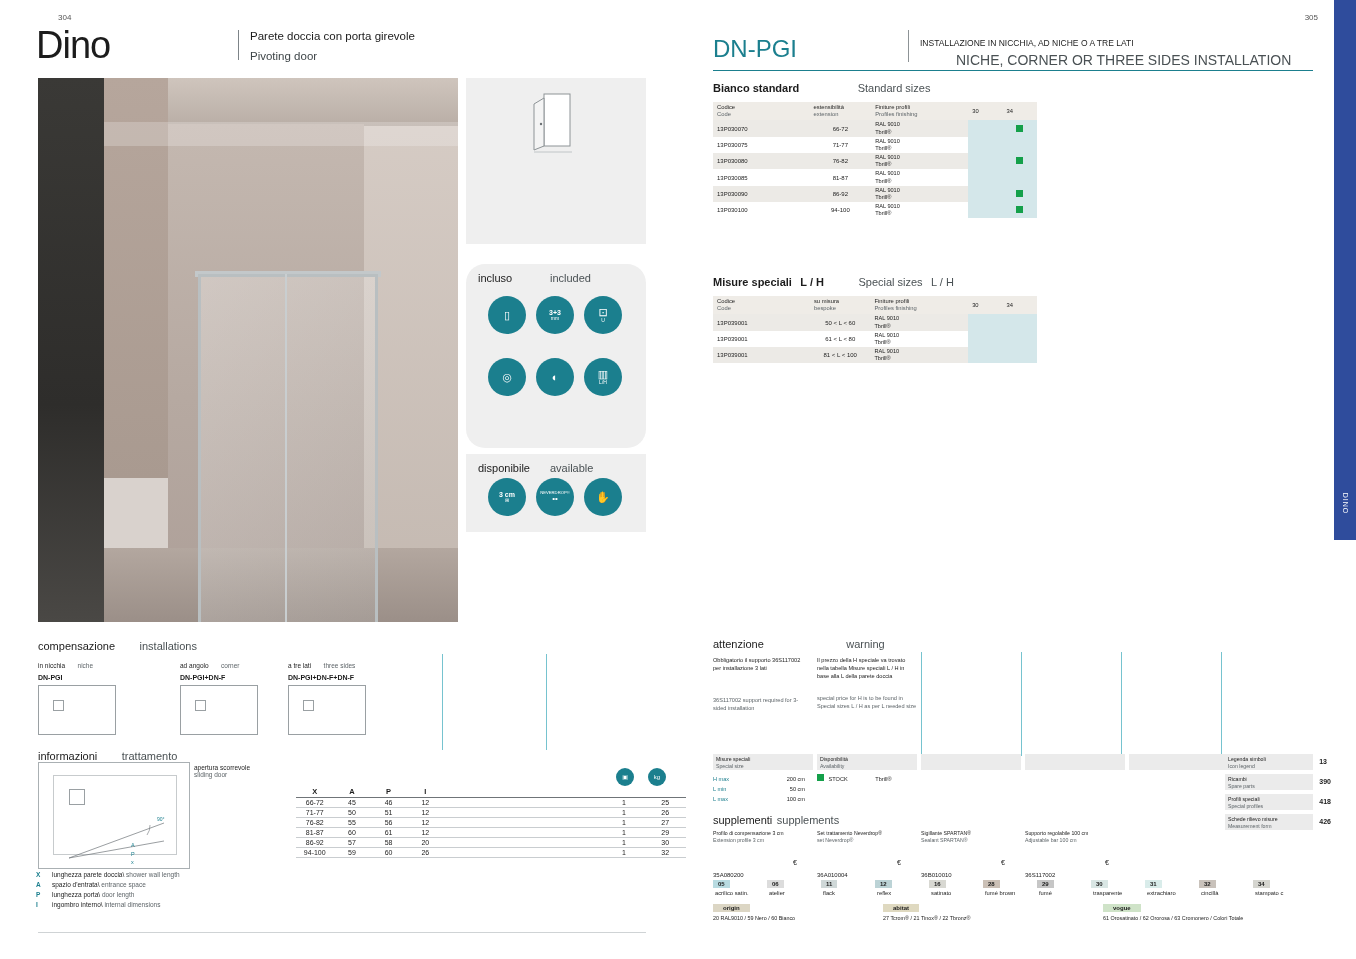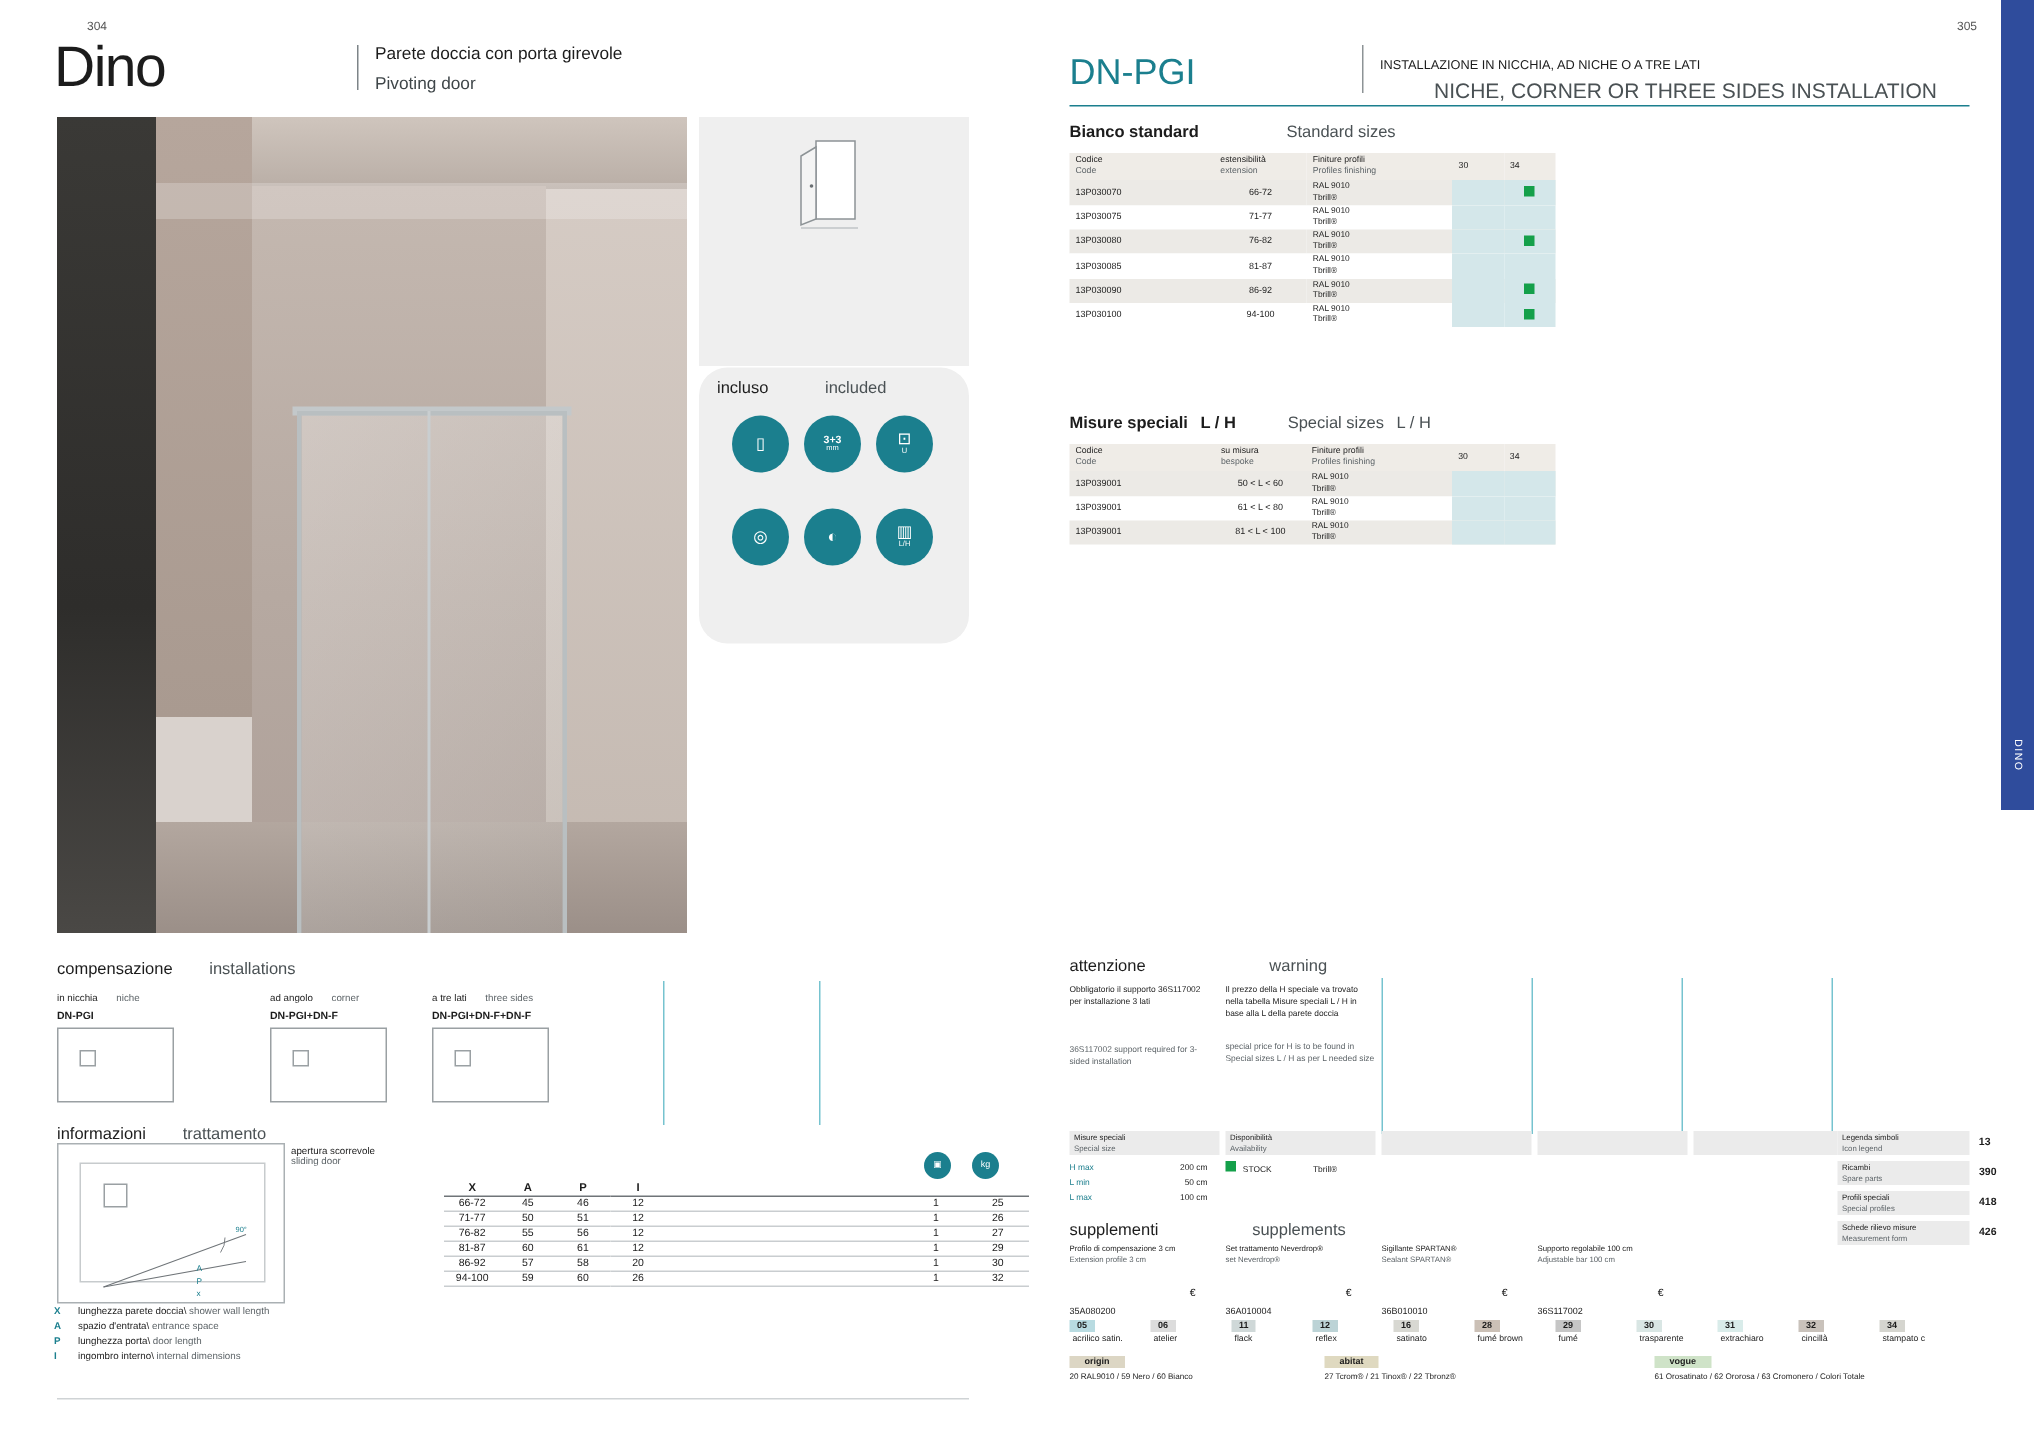--- a/index.html
+++ b/index.html
@@ -44,21 +44,21 @@
   
   #icon-col{position:absolute;left:466px;top:78px;width:180px;}
   .icon-block{background:#efefef;width:180px;box-sizing:border-box;}
   #blk-1{height:166px;position:relative;}
   #door-sym{position:absolute;left:64px;top:14px;width:52px;height:62px;}
   .badge-row{position:absolute;display:flex;gap:10px;}
   .badge{width:38px;height:38px;border-radius:50%;background:#1b7f8e;color:#fff;display:flex;flex-direction:column;align-items:center;justify-content:center;font-size:6px;line-height:1.05;text-align:center;}
   .badge b{font-size:9px;font-weight:700;}
   .badge .glyph{font-size:11px;line-height:1;}
 
-  #blk-2{margin-top:1px;height:184px;position:relative;border-radius:19px;}
+  #blk-2{margin-top:20px;height:184px;position:relative;border-radius:19px;}
   #blk-3{margin-top:6px;height:78px;position:relative;}
   .blk-head{position:absolute;left:12px;top:8px;font-size:11px;color:#1c1c1c;}
   .blk-head-en{position:absolute;left:84px;top:8px;font-size:11px;color:#4a5154;}
 
   
   #installazioni{position:absolute;left:38px;top:636px;width:608px;}
   .sec-title{font-size:11px;color:#1c1c1c;}
   .sec-title-en{font-size:11px;color:#4a5154;}
   .inst-box{position:absolute;}
   .inst-label-it{font-size:6.5px;color:#1c1c1c;}
@@ -201,20 +201,37 @@
           <div class="badge">
               <span class="glyph">◐</span>
             </div>
           <div class="badge">
               <span class="glyph">▥</span>
               <span style="font-size:5px">L/H</span>
             </div>
         </div>
       </div>
 
+      <div class="icon-block" id="blk-3">
+        <div class="blk-head">disponibile</div>
+        <div class="blk-head-en">available</div>
+        <div class="badge-row" style="left:22px;top:24px;">
+          <div class="badge">
+              <b style="font-size:7px">3 cm</b>
+              <span style="font-size:5px">⊞</span>
+            </div>
+          <div class="badge">
+              <span style="font-size:4.2px">NEVERDROP®</span>
+              <span class="glyph" style="font-size:8px">••</span>
+            </div>
+          <div class="badge">
+              <span class="glyph">✋</span>
+            </div>
+        </div>
+      </div>
     </div>
 
     <div id="installazioni">
       <span class="sec-title">compensazione</span>
       <span class="sec-title-en" style="margin-left:20px;">installations</span>
 
       <div class="inst-box" style="left:0;top:18px;width:110px;">
         <span class="inst-label-it">in nicchia</span>
         <span class="inst-label-en" style="margin-left:8px;">niche</span>
         <div class="inst-code">DN-PGI</div>
@@ -572,21 +589,21 @@
     </div>
     <div style="position:absolute;left:104px;top:140px;font-size:5.6px;">
       <span class="dot"></span>
       <span style="margin-left:3px;">STOCK</span>
       <span style="margin-left:26px;">Tbrill®</span>
     </div>
 
     
     <div style="position:absolute;left:0;top:176px;">
       <span class="sec-title">supplementi</span>
-      <span class="sec-title-en" style="margin-left:58px;text-align:center;">supplements</span>
+      <span class="sec-title-en" style="text-align:center;">supplements</span>
     </div>
     <div id="supp-row" style="position:absolute;left:0;top:196px;width:520px;">
         <div style="position: absolute; left: 0px; top: 0px; width: 100px; font-size: 5.2px; line-height: 1.35;">
           <div>Profilo di compensazione 3 cm</div>
           <div class="muted">Extension profile 3 cm</div>
           <div class="euro" style="margin-top:14px;text-align:right;width:84px;">€</div>
           <div class="supp-val" style="margin-top:4px;">35A080200</div>
         </div>
         <div style="position: absolute; left: 104px; top: 0px; width: 100px; font-size: 5.2px; line-height: 1.35;">
           <div>Set trattamento Neverdrop®</div>

